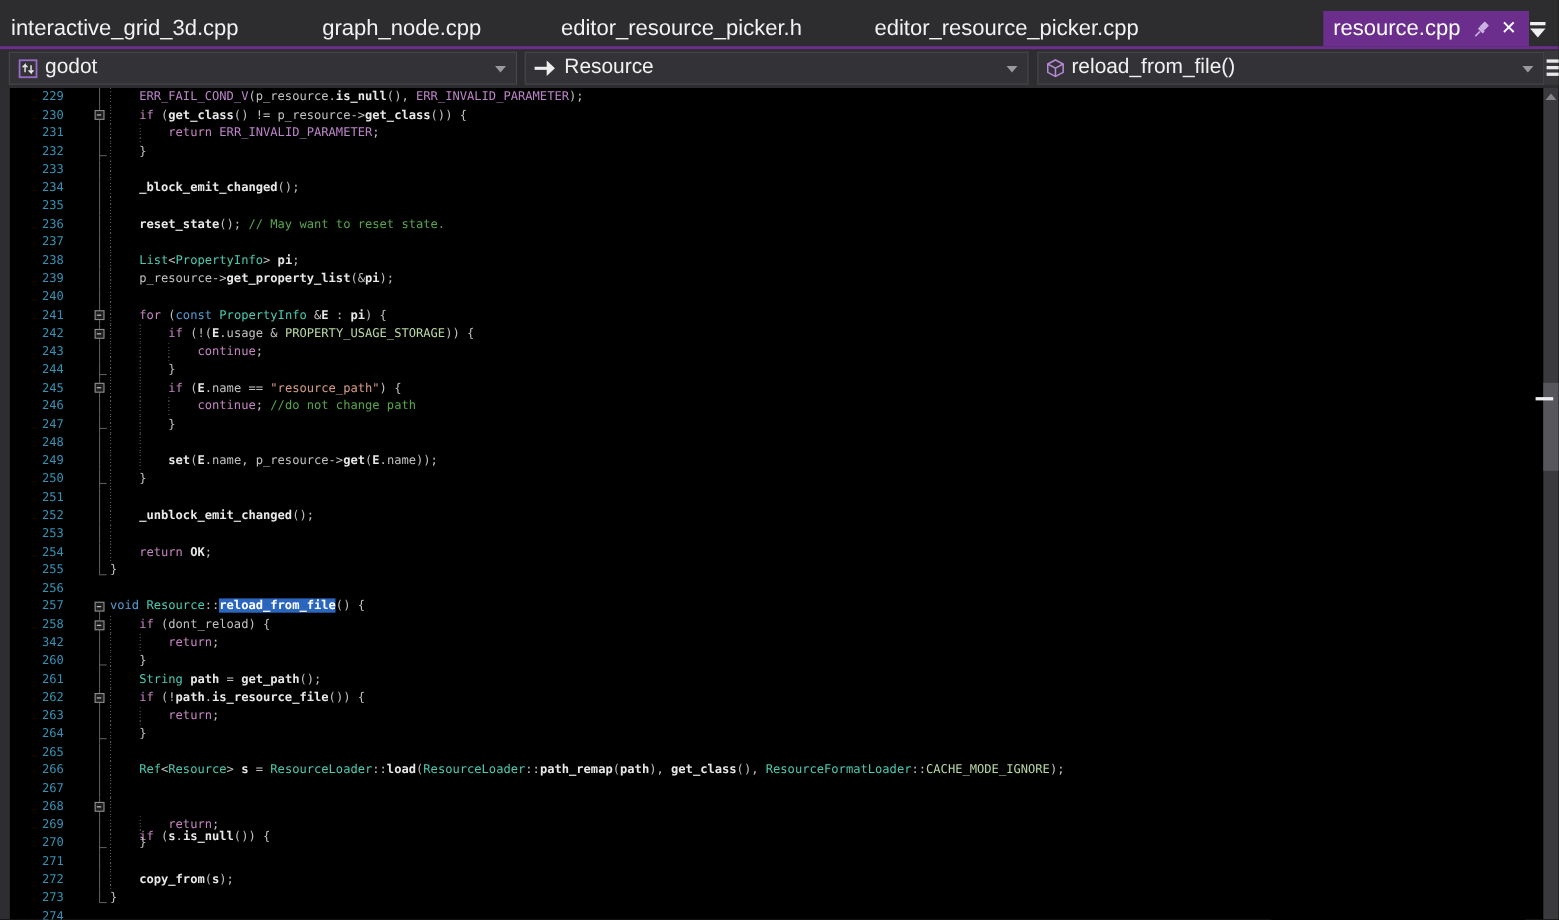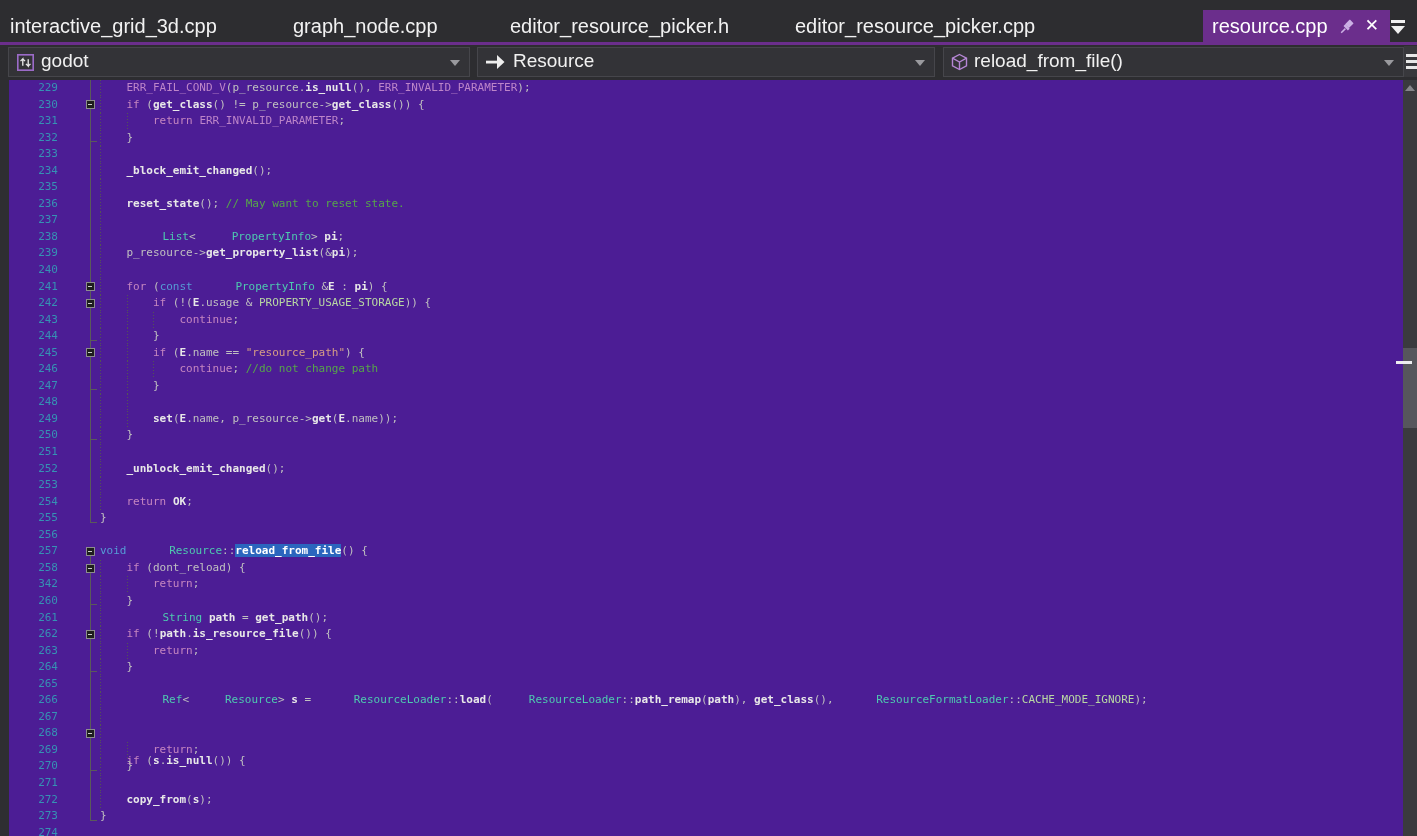--- a/index.html
+++ b/index.html
@@ -28,21 +28,21 @@
   .combo { position:absolute; top:2px; height:30px; background:#333337; border:1px solid #46464b;
     display:flex; align-items:center; color:#f1f1f1; font-size:19px; }
   .combo .icon { margin-left:7px; display:flex; align-items:center; justify-content:center; }
   .combo .clabel { margin-left:6px; white-space:nowrap; position:relative; top:-1px; }
   .combo .chev { position:absolute; right:9px; top:12px; width:0; height:0;
     border-left:5px solid transparent; border-right:5px solid transparent; border-top:6px solid #9a9a9e; }
   .split-btn { position:absolute; right:0; top:1px; width:13px; height:31px; background:#38383c; }
   .split-btn .l { position:absolute; left:2px; width:14px; height:2.5px; background:#e8e8e8; }
 
   
-  .editor { position:absolute; left:0; top:80px; width:1417px; height:756px; background:#4c1d95; }
+  .editor { position:absolute; left:0; top:80px; width:1417px; height:756px; background:#000000; }
   .leftstrip { position:absolute; left:0; top:0; width:9px; height:756px; background:#2e2e32; }
   #code-rows { position:absolute; left:0; top:0; width:1403px; height:756px;
     font-family:"DejaVu Sans Mono", monospace; font-size:11px; }
   .row { position:relative; height:16.55px; }
   .ln { position:absolute; left:0; top:0; width:58px; text-align:right; color:#3692b4;
     line-height:16.55px; }
   .txt { position:absolute; top:0; line-height:16.55px; white-space:pre; color:#c0c0c0; }
   .g { position:absolute; top:0; height:16.55px; width:1px;
     background:repeating-linear-gradient(to bottom, #545454 0 1px, transparent 1px 3px); }
   .vl { position:absolute; left:90px; top:0; width:1px; height:16.55px; background:#5a5a5a; }
@@ -51,21 +51,21 @@
   .vl.half { height:12px; }
   .hl { position:absolute; left:90px; top:11.5px; width:7px; height:1px; background:#5a5a5a; }
   .fbox { position:absolute; left:85.5px; top:3.7px; width:9px; height:9px; background:#1e1e1e;
     border:1px solid #8d8d8d; }
   .fbox::after { content:""; position:absolute; left:1.5px; top:3px; width:4px; height:1px; background:#cccccc; }
 
   
   .tk-k { color:#c586c0; }
   .tk-m { color:#bd85c9; }
   .tk-s { color:#569cd6; }
-  .tk-t { color:#4ec9b0;margin-left:36px; }
+  .tk-t { color:#4ec9b0; }
   .tk-e { color:#b8d7a3; }
   .tk-f { color:#e8e8e8; font-weight:bold; }
   .tk-b { color:#e8e8e8; font-weight:bold; }
   .tk-p { color:#c0c0c0; }
   .tk-st { color:#d69d85; }
   .tk-c { color:#57a64a; }
   .tk-sel { color:#ffffff; font-weight:bold; background:#2b66be; }
 
   
   .sb-track { position:absolute; right:0; top:0; width:14px; height:756px; background:#3a3a3e; }

